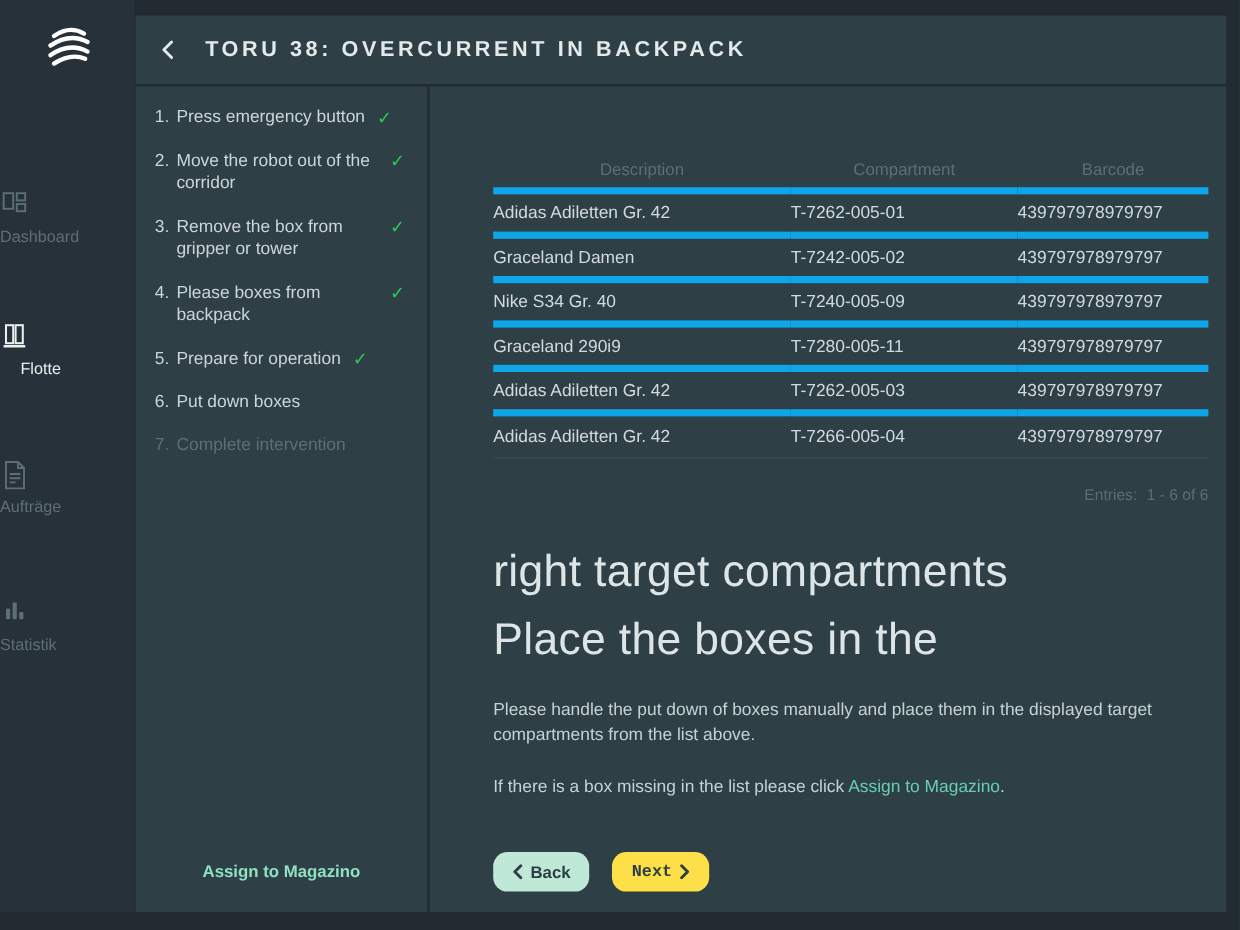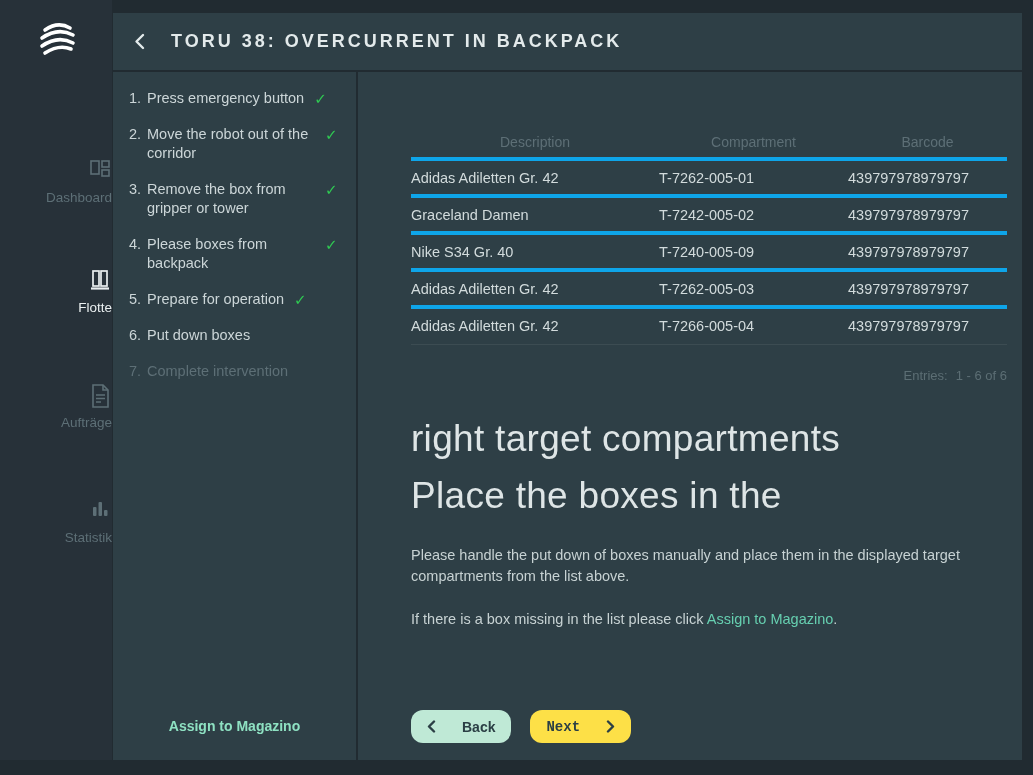--- a/index.html
+++ b/index.html
@@ -6,21 +6,21 @@
   html,body { width:1033px; height:775px; }
   body {
     background:#212b31;
     font-family:"Liberation Sans","DejaVu Sans",sans-serif;
     position:relative; overflow:hidden;
     color:#cbd5d6;
   }
   
   .sidebar { position:absolute; left:0; top:0; width:112px; height:760px; background:#273139; }
   .logo { position:absolute; top:18px; left:0; width:112px; display:flex; justify-content:center; }
-  .nav-item { position:absolute; left:0; width:112px; text-align:right; cursor:pointer; }
+  .nav-item { position:absolute; left:0; width:112px; text-align:left; cursor:pointer; }
   .nav-item .nav-icon { display:block; height:26px; }
   .nav-item .nav-label { display:block; margin-top:6px; font-size:13.5px; color:#5d6f76; }
   .nav-item.active .nav-label { color:#eaeff0;padding-left:17px; }
   .nav-dashboard { top:158px; }
   .nav-flotte    { top:268px; }
   .nav-auftraege { top:383px; }
   .nav-statistik { top:498px; }
   
   .header { position:absolute; left:113px; top:13px; width:909px; height:57px; background:#2e3f46;
             display:flex; align-items:center; padding-left:21px; }
@@ -34,32 +34,32 @@
   .step .txt { max-width:168px; }
   .step .check { color:#2fc952; font-weight:bold; margin-left:10px; font-size:15px; line-height:19px; }
   .step.pending { color:#5d6f76; }
   .assign-link { position:absolute; bottom:26px; left:0; width:100%; text-align:center;
                  color:#8ee1c2; font-weight:bold; font-size:14px; cursor:pointer; }
   
   .main-panel { position:absolute; left:358px; top:72px; width:664px; height:688px; background:#2e3f46;
                 padding:54px 15px 0 53px; }
   table.boxes { width:596px; border-collapse:collapse; table-layout:fixed; }
   table.boxes th { text-align:center; font-weight:normal; color:#5d6f76; font-size:14px; height:33px; padding:0; }
-  table.boxes td { font-size:14.5px; color:#d2dbdc; height:37px; padding:0; border-top:4px solid #0ea5e9; }
+  table.boxes td { font-size:14.5px; color:#d2dbdc; height:37px; padding:0; border-top:6px solid #0ea5e9; }
   table.boxes tr:last-child td { border-bottom:1px solid #3c4c52; }
   col.c1 { width:248px; } col.c2 { width:189px; } col.c3 { width:159px; }
   .entries { width:596px; text-align:right; margin-top:23px; font-size:13px; color:#5c6e74; }
   .entries .entries-value { margin-left:8px; }
   .heading { margin-top:27px; font-size:37px; line-height:57px; font-weight:300; color:#dee5e6; letter-spacing:0.3px; }
   .heading span { display:block; }
   .para1 { margin-top:21px; width:562px; font-size:14.5px; line-height:21px; color:#c7d2d3; }
   .para2 { margin-top:22px; width:562px; font-size:14.5px; line-height:21px; color:#c7d2d3; }
   .para2 .inline-link { color:#66cfb0; cursor:pointer; }
   .btn-row { position:absolute; left:53px; bottom:17px; display:flex; gap:19px; }
-  .btn { height:33px; border:none; border-radius:12px; display:flex; align-items:center; gap:26px;
+  .btn { height:33px; border:none; border-radius:12px; display:flex; align-items:center; gap:6px;
          padding:0 16px; font-family:inherit; font-size:14px; font-weight:bold; color:#2b3f45; cursor:pointer; }
   .btn-back { background:#bfe9d6; }
   .btn-next { background:#fde047;font-family:Liberation Mono, monospace; }
   .chev { display:flex; align-items:center; }
 </style>
 </head>
 <body>
 
 <div class="sidebar">
   <div class="logo">
@@ -185,20 +185,25 @@
         <td>439797978979797</td>
       </tr>
       <tr>
         <td>Graceland Damen</td>
         <td>T-7242-005-02</td>
         <td>439797978979797</td>
       </tr>
       <tr>
         <td>Nike S34 Gr. 40</td>
         <td>T-7240-005-09</td>
+        <td>439797978979797</td>
+      </tr>
+      <tr>
+        <td>Graceland 290i9</td>
+        <td>T-7280-005-11</td>
         <td>439797978979797</td>
       </tr>
       <tr>
         <td>Adidas Adiletten Gr. 42</td>
         <td>T-7262-005-03</td>
         <td>439797978979797</td>
       </tr>
       <tr>
         <td>Adidas Adiletten Gr. 42</td>
         <td>T-7266-005-04</td>

